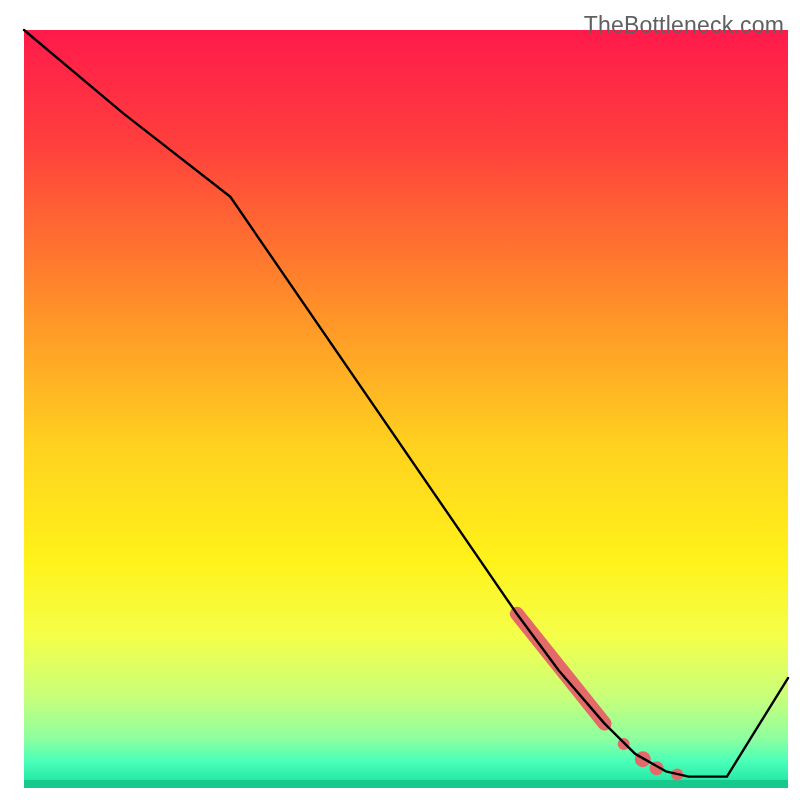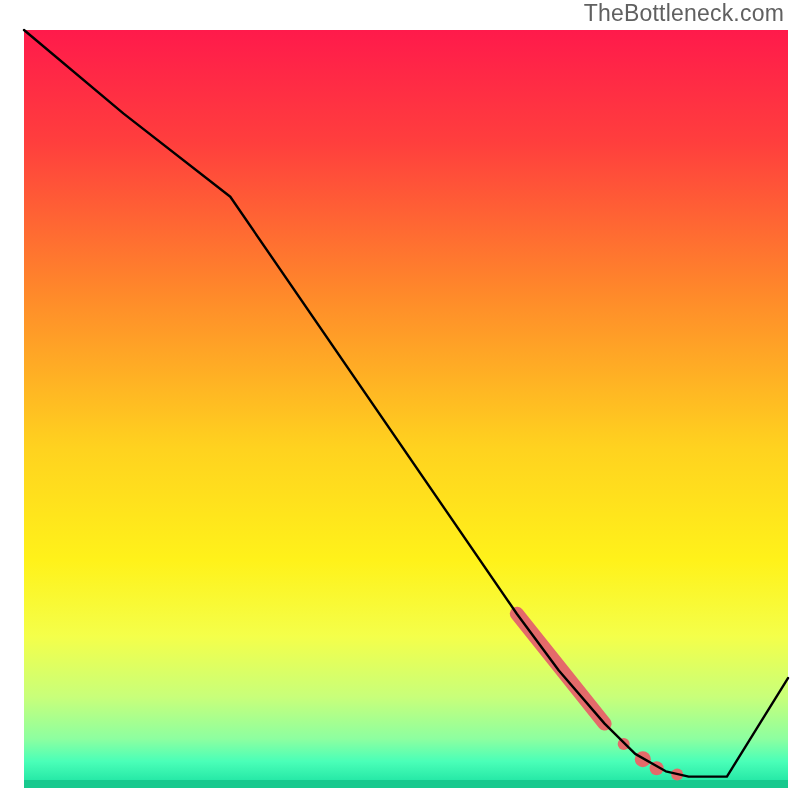--- a/index.html
+++ b/index.html
@@ -11,21 +11,21 @@
     background: #ffffff;
     font-family: Arial, Helvetica, sans-serif;
   }
   .chart-stage {
     position: absolute;
     left: 0; top: 0;
     width: 800px; height: 800px;
   }
   .watermark {
     position: absolute;
-    top: 0;
+    top: 12px;
     right: 16px;
     font-size: 23px;
     color: #606060;
     font-weight: 400;
     letter-spacing: 0.2px;
     user-select: none;
   }
   svg { display: block; }
 </style>
 </head>

